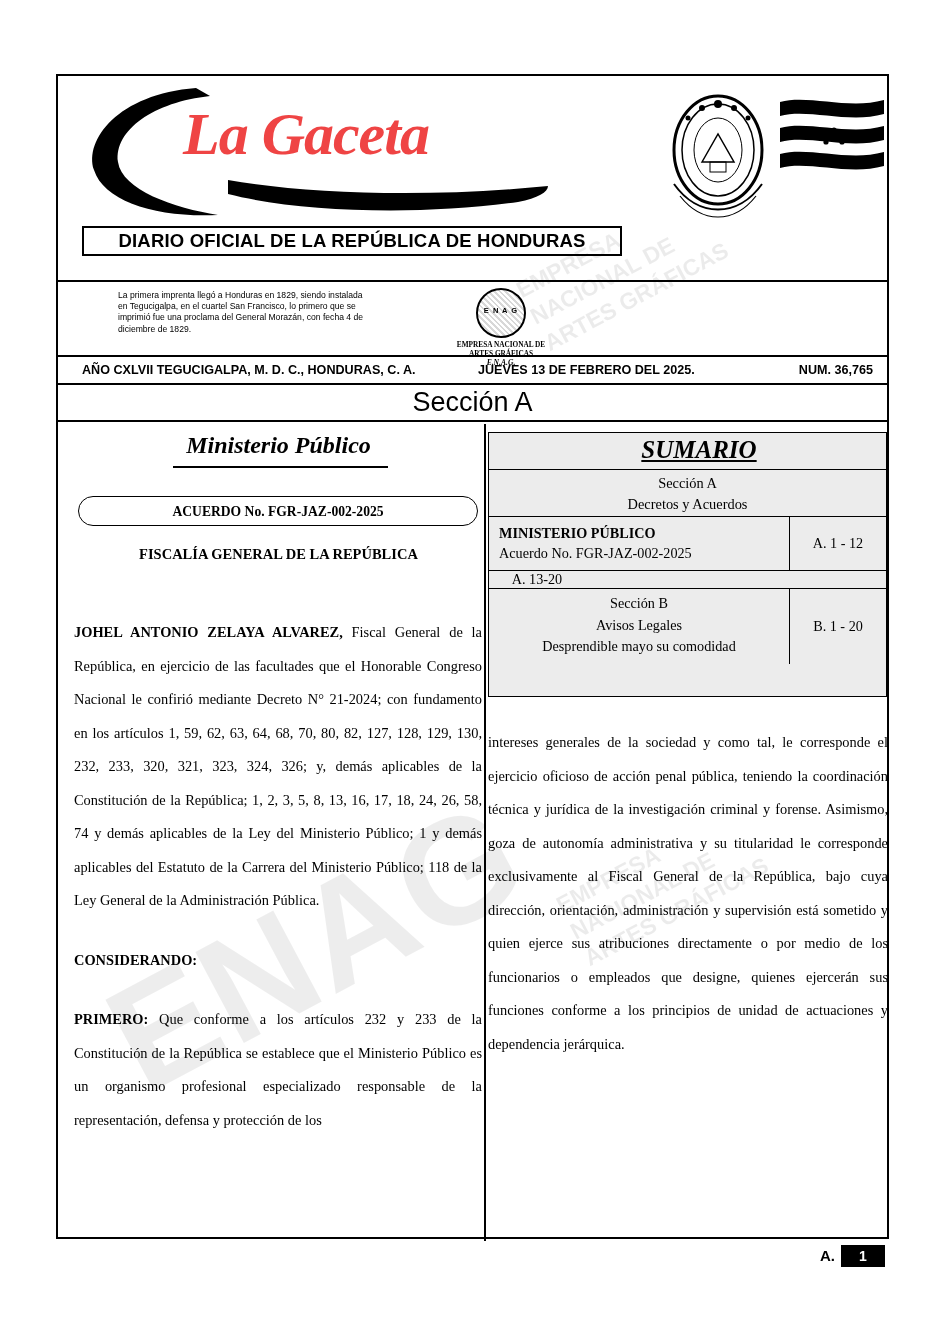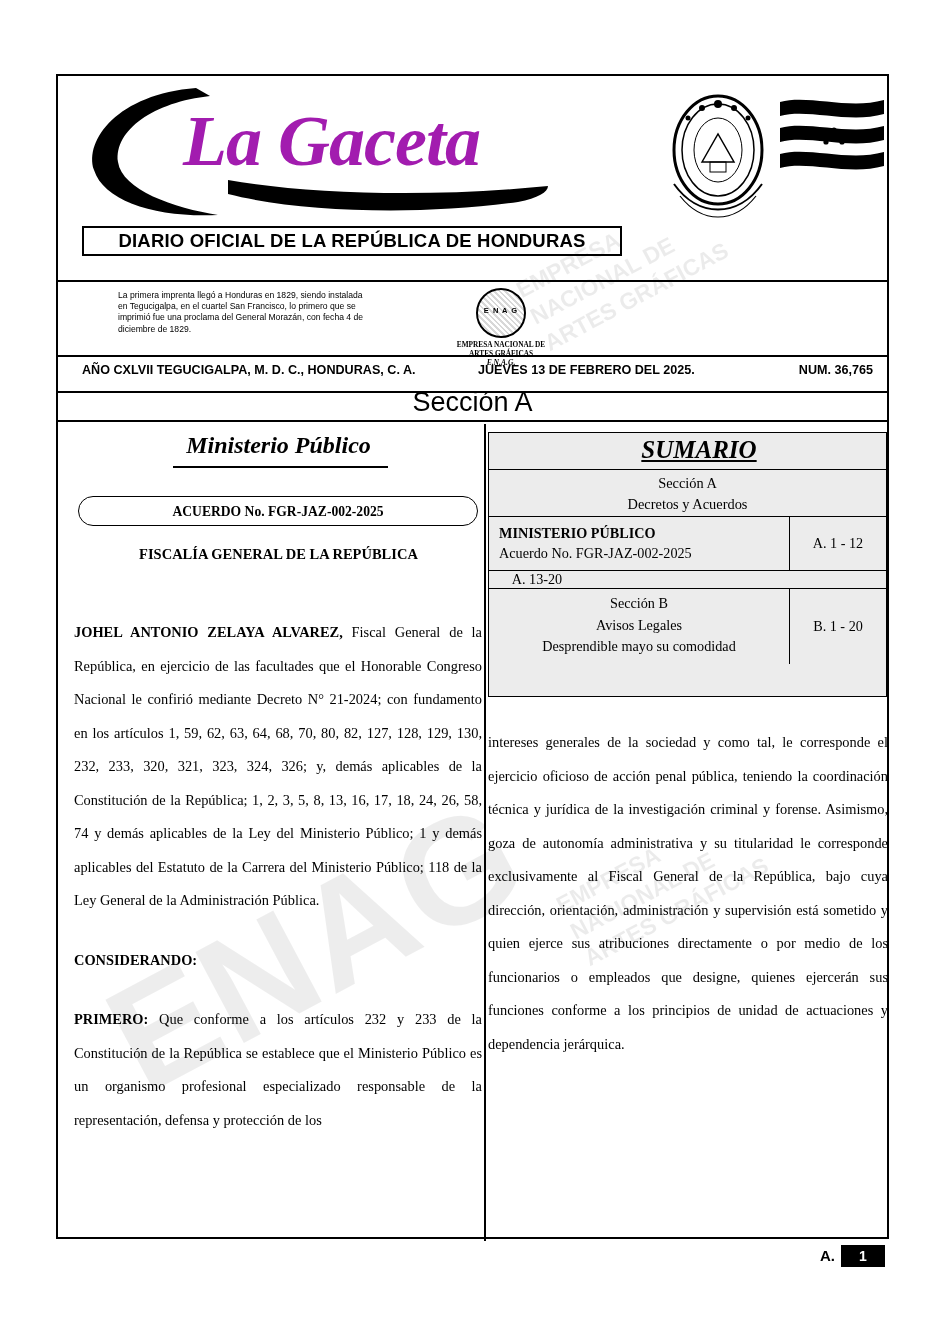--- a/index.html
+++ b/index.html
@@ -10,38 +10,38 @@
   .wm{position:absolute;font-family:"Liberation Sans",sans-serif;color:rgba(0,0,0,0.07);font-weight:bold;pointer-events:none;user-select:none;white-space:nowrap;}
   .wm-enag-big{left:95px;top:860px;font-size:150px;transform:rotate(-28deg);letter-spacing:2px;}
   .wm-blk{position:absolute;pointer-events:none;user-select:none;color:rgba(0,0,0,0.08);font-family:"Liberation Sans",sans-serif;font-weight:bold;font-size:23px;line-height:30px;transform:rotate(-28deg);white-space:nowrap;}
 
   .frame{position:absolute;left:56px;top:74px;width:833px;height:1165px;border:2px solid #000;box-sizing:border-box;}
 
   
   .masthead{position:absolute;left:0;top:0;width:829px;height:206px;border-bottom:2px solid #000;box-sizing:border-box;}
   .logo-wrap{position:absolute;left:20px;top:6px;width:520px;height:140px;}
   .logo-swoosh{position:absolute;left:0;top:0;width:520px;height:140px;}
-  .gaceta-title{position:absolute;left:105px;top:18px;font-family:"Liberation Serif",serif;font-style:italic;font-weight:bold;font-size:72px;letter-spacing:-1px;color:#a21caf;}
+  .gaceta-title{position:absolute;left:105px;top:18px;font-family:"Liberation Serif",serif;font-style:italic;font-weight:bold;font-size:60px;letter-spacing:-1px;color:#ef4444;}
   .shield{position:absolute;left:600px;top:12px;width:120px;height:140px;}
   .flag{position:absolute;left:720px;top:18px;width:110px;height:80px;}
   .oficial-box{position:absolute;left:24px;top:150px;width:540px;height:30px;border:2px solid #000;box-sizing:border-box;display:flex;align-items:center;justify-content:center;}
   .oficial-box span{font-family:"Liberation Sans",sans-serif;font-weight:bold;font-size:18.5px;letter-spacing:.2px;}
 
   
   .history{position:absolute;left:0;top:206px;width:829px;height:75px;border-bottom:2px solid #000;box-sizing:border-box;}
   .hist-left{position:absolute;left:60px;top:8px;width:250px;font-family:"Liberation Sans",sans-serif;font-size:8.6px;line-height:11.2px;}
   .hist-right{position:absolute;left:560px;top:10px;width:250px;font-family:"Liberation Sans",sans-serif;font-size:8.6px;line-height:11.2px;}
   .enag-seal{position:absolute;left:393px;top:6px;width:100px;height:62px;text-align:center;}
   .enag-circ{width:46px;height:46px;border-radius:50%;border:2px solid #000;margin:0 auto;position:relative;background:repeating-linear-gradient(45deg,#fff,#fff 2px,#d8d8d8 2px,#d8d8d8 4px);}
   .enag-circ span{position:absolute;left:0;right:0;top:16px;font-family:"Liberation Sans",sans-serif;font-size:7.5px;font-weight:bold;letter-spacing:1px;}
   .enag-cap{font-family:"Liberation Serif",serif;font-weight:bold;font-size:7.3px;margin-top:2px;}
   .enag-cap2{font-family:"Liberation Serif",serif;font-style:italic;font-weight:bold;font-size:7.6px;}
 
   
-  .datebar{position:absolute;left:0;top:281px;width:829px;height:36px;border-bottom:2px solid #000;box-sizing:border-box;font-family:"Liberation Sans",sans-serif;font-weight:bold;font-size:12.6px;}
+  .datebar{position:absolute;left:0;top:281px;width:829px;height:28px;border-bottom:2px solid #000;box-sizing:border-box;font-family:"Liberation Sans",sans-serif;font-weight:bold;font-size:12.6px;}
   .datebar .a{position:absolute;left:24px;top:6px;}
   .datebar .b{position:absolute;left:420px;top:6px;}
   .datebar .c{position:absolute;right:14px;top:6px;}
 
   
   .secA{position:absolute;left:0;top:307px;width:829px;height:39px;border-bottom:2px solid #000;box-sizing:border-box;text-align:center;}
   .secA span{font-family:"Liberation Sans",sans-serif;font-size:27px;line-height:39px;}
 
   
   .mp-title{position:absolute;left:18px;top:356px;width:405px;text-align:center;font-family:"Liberation Serif",serif;font-weight:bold;font-style:italic;font-size:24px;}

